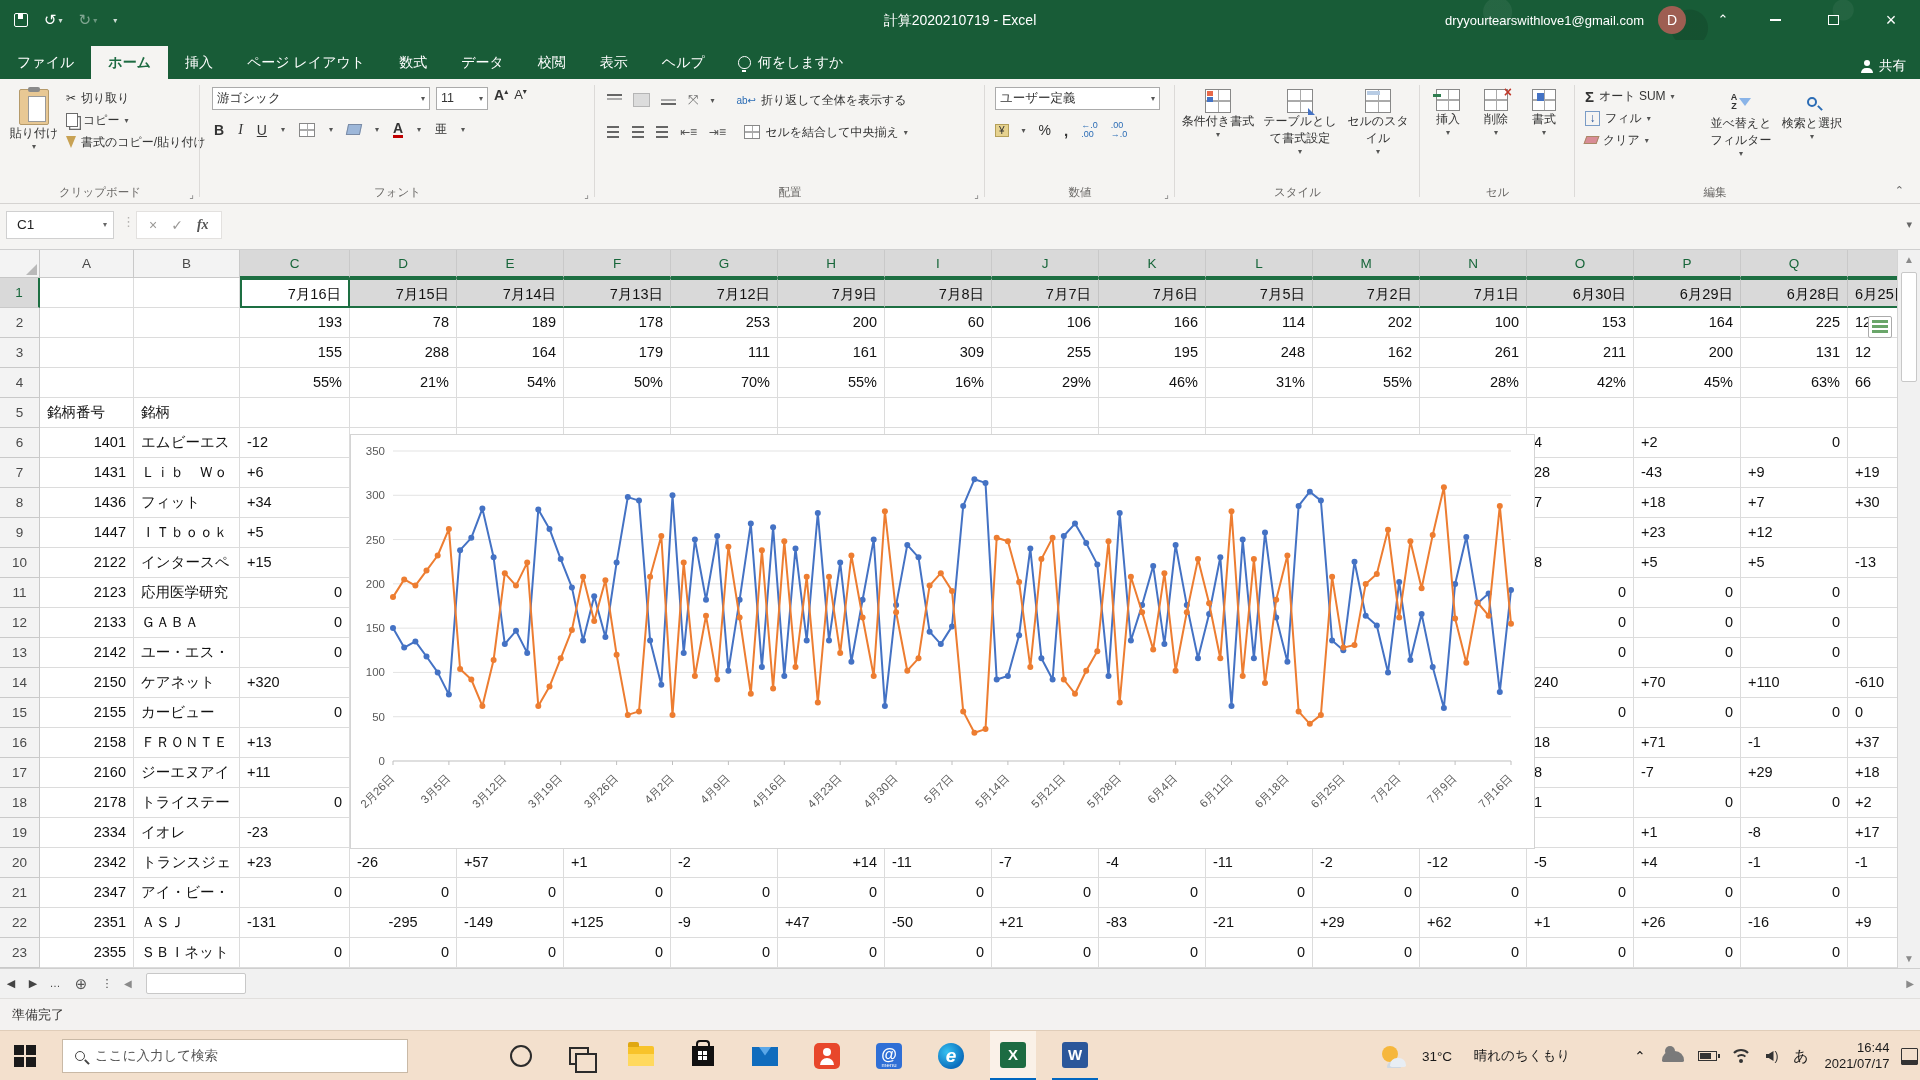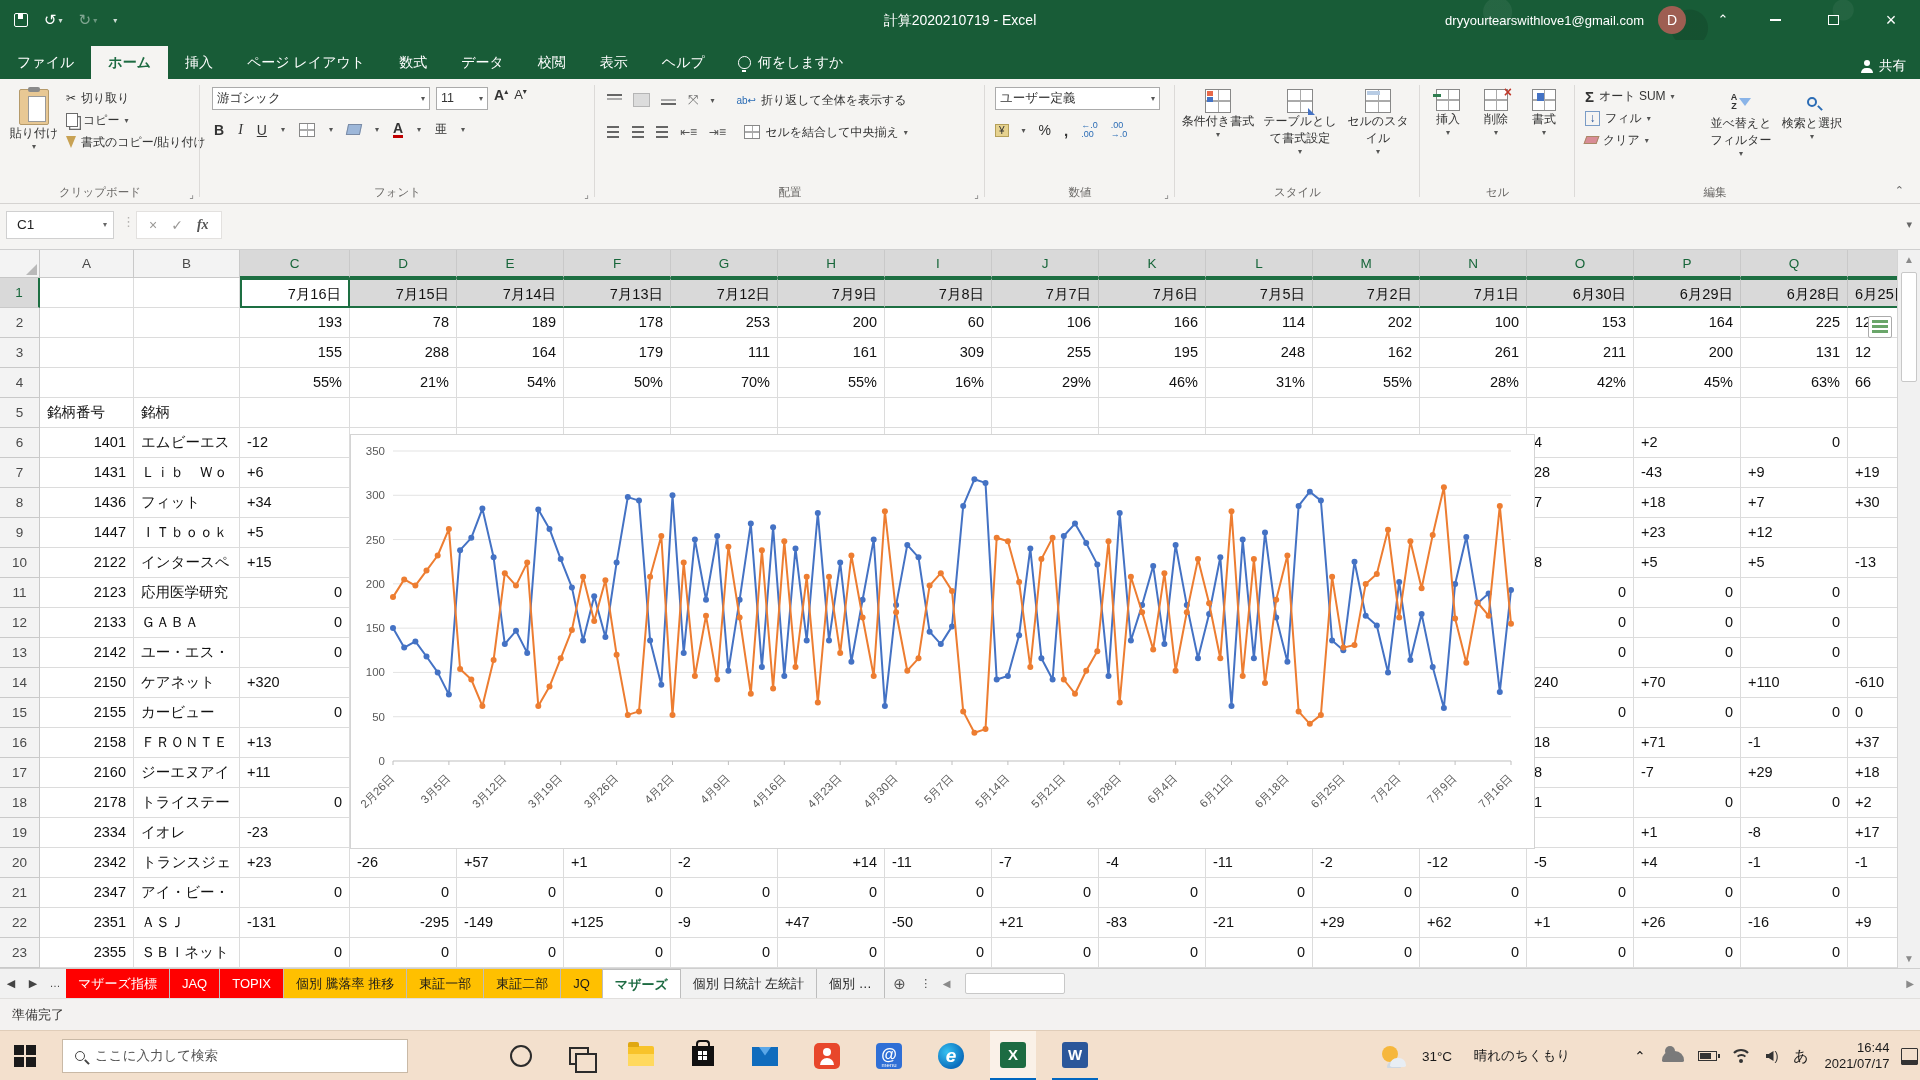--- a/index.html
+++ b/index.html
@@ -903,21 +903,21 @@
         <div class="cell" style="width: 107px; flex: 0 0 auto; text-align: right;">0</div>
         <div class="cell" style="width: 107px; flex: 0 0 auto; text-align: right;">0</div>
         <div class="cell" style="width: 107px; flex: 0 0 auto; text-align: right;">0</div>
         <div class="cell" style="width: 107px; flex: 0 0 auto; text-align: left;"></div>
       </div>
       <div class="grow">
         <div class="rowh" style="width: 40px; flex: 0 0 auto;">22</div>
         <div class="cell" style="width: 94px; flex: 0 0 auto; text-align: right;">2351</div>
         <div class="cell" style="width: 106px; flex: 0 0 auto; text-align: left;">ＡＳＪ</div>
         <div class="cell" style="width: 110px; flex: 0 0 auto; text-align: left;">-131</div>
-        <div class="cell" style="width: 107px; flex: 0 0 auto; text-align: right;">-295</div>
+        <div class="cell" style="width: 107px; flex: 0 0 auto; text-align: center;">-295</div>
         <div class="cell" style="width: 107px; flex: 0 0 auto; text-align: left;">-149</div>
         <div class="cell" style="width: 107px; flex: 0 0 auto; text-align: left;">+125</div>
         <div class="cell" style="width: 107px; flex: 0 0 auto; text-align: left;">-9</div>
         <div class="cell" style="width: 107px; flex: 0 0 auto; text-align: left;">+47</div>
         <div class="cell" style="width: 107px; flex: 0 0 auto; text-align: left;">-50</div>
         <div class="cell" style="width: 107px; flex: 0 0 auto; text-align: left;">+21</div>
         <div class="cell" style="width: 107px; flex: 0 0 auto; text-align: left;">-83</div>
         <div class="cell" style="width: 107px; flex: 0 0 auto; text-align: left;">-21</div>
         <div class="cell" style="width: 107px; flex: 0 0 auto; text-align: left;">+29</div>
         <div class="cell" style="width: 107px; flex: 0 0 auto; text-align: left;">+62</div>
@@ -1226,32 +1226,20 @@
     <span class="arr" style="top:4px;">▲</span>
     <div class="vthumb"></div>
     <span class="arr" style="bottom:4px;">▼</span>
   </div>
 </div>
 
 <div class="tabsbar">
   <span class="navarr">◀</span>
   <span class="navarr">▶</span>
   <span class="navarr">…</span>
-  <div id="sheettabs" style="display:flex;">
-      <div class="stab red">マザーズ指標</div>
-      <div class="stab red">JAQ</div>
-      <div class="stab red">TOPIX</div>
-      <div class="stab orange">個別 騰落率 推移</div>
-      <div class="stab orange">東証一部</div>
-      <div class="stab orange">東証二部</div>
-      <div class="stab orange">JQ</div>
-      <div class="stab active">マザーズ</div>
-      <div class="stab">個別 日統計 左統計</div>
-      <div class="stab">個別 …</div>
-    </div>
   <span class="addsheet">⊕</span>
   <span class="navarr">⋮</span>
   <div class="hsc">
     <span class="hscarr" style="left:6px;">◀</span>
     <div class="hthumb"></div>
     <span class="hscarr" style="right:6px;">▶</span>
   </div>
 </div>
 
 <div class="statusbar">

